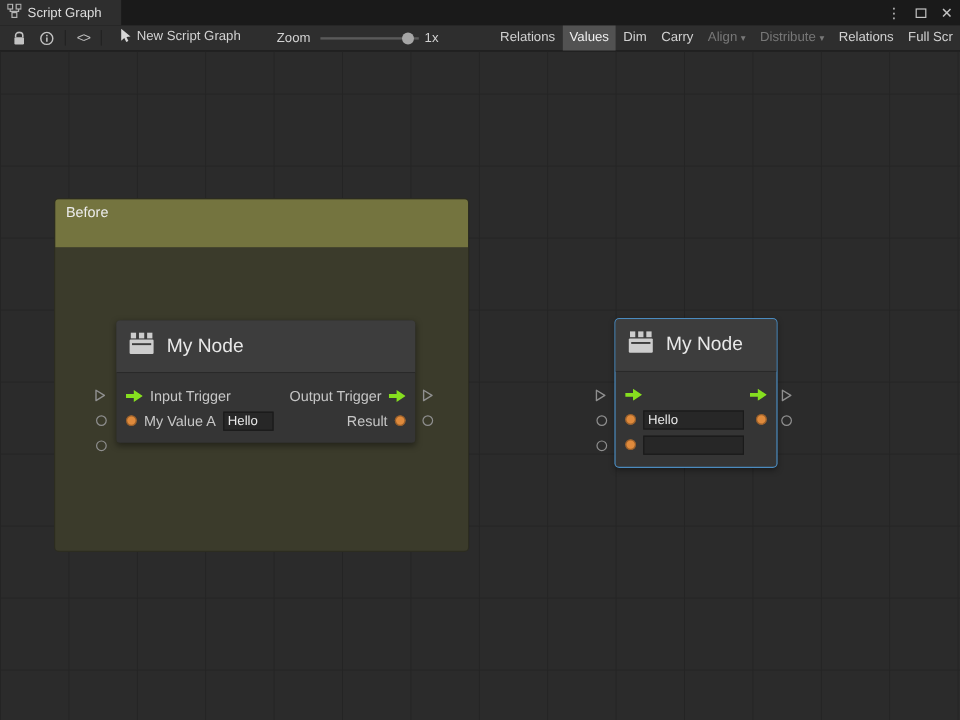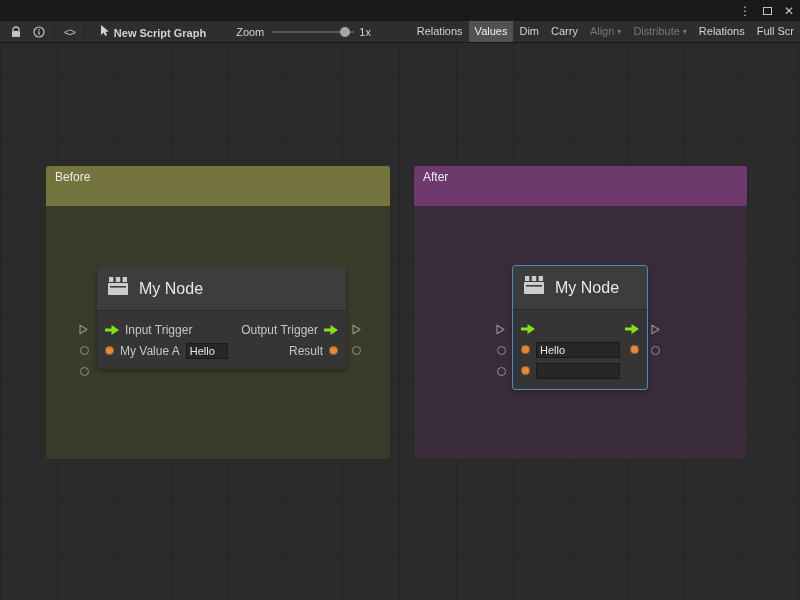--- a/index.html
+++ b/index.html
@@ -16,21 +16,21 @@
   .wc { cursor: default; line-height: 1; }
   .maxbox { display: inline-block; width: 9px; height: 8px; border: 1px solid #c3c3c3; }
 
   
   .toolbar { height: 22px; background: #2e2e2e; border-bottom: 1px solid #181818;
     display: flex; align-items: center; font-size: 11px; color: #d2d2d2; padding: 0 0 0 5px;
     overflow: hidden; white-space: nowrap; }
   .ticon { display: inline-flex; align-items: center; justify-content: center; padding: 0 6px; height: 21px; }
   .ticon.code { font-size: 11px; letter-spacing: -1px; color: #c2c2c2; }
   .tsep { width: 1px; height: 13px; background: #222; margin: 0 3px; }
-  .graph-name-wrap { display: inline-flex; align-items: flex-end; gap: 3px; margin-left: 12px; font-weight: bold; }
+  .graph-name-wrap { display: inline-flex; align-items: flex-start; gap: 3px; margin-left: 12px; }
   .zoom-label { margin-left: 30px; }
   .slider { position: relative; width: 82px; height: 12px; margin: 0 5px 0 8px; display: inline-block; }
   .slider .track { position: absolute; left: 0; right: 0; top: 5px; height: 2px; background: #5a5a5a; }
   .slider .handle { position: absolute; left: 68px; top: 1px; width: 10px; height: 10px; border-radius: 50%;
     background: #a6a6a6; }
   .tbtns { margin-left: auto; display: flex; align-items: center; height: 22px; }
   .tbtn { padding: 0 6px; height: 22px; line-height: 21px; color: #d2d2d2; display: inline-flex;
     align-items: center; gap: 3px; }
   .tbtn.active { background: #525252; color: #f0f0f0; }
   .tbtn.disabled { color: #787878; }
@@ -77,20 +77,31 @@
   .ext { position: absolute; display: block; }
   .ext.circ { width: 9px; height: 9px; border: 1px solid #8f8f8f; border-radius: 50%; }
   .ext.tri svg { display: block; }
 </style>
 </head>
 <body>
 
 <div id="window">
 
   <div class="tabbar">
+    <div class="tab">
+      <span>
+        <svg width="12" height="12" viewBox="0 0 12 12">
+          <rect x="0.5" y="0.5" width="4" height="4" fill="none" stroke="#b5b5b5"></rect>
+          <rect x="7.5" y="0.5" width="4" height="4" fill="none" stroke="#b5b5b5"></rect>
+          <rect x="4" y="7.5" width="4" height="4" fill="none" stroke="#b5b5b5"></rect>
+          <path d="M2.5 4.5v2h7v-2M6 6.5v1" stroke="#b5b5b5" fill="none"></path>
+        </svg>
+      </span>
+      <span>Script Graph</span>
+    </div>
     <div class="win-controls">
       <span class="wc">⋮</span>
       <span class="wc"><span class="maxbox"></span></span>
       <span class="wc">✕</span>
     </div>
   </div>
 
   <div class="toolbar">
     <span class="ticon">
       <svg width="10" height="12" viewBox="0 0 10 12">
@@ -141,25 +152,20 @@
       <span class="tbtn">Relations</span>
       <span class="tbtn">Full Scr</span>
     </span>
   </div>
 
   <div class="canvas">
 
     <div class="group group-before">
       <div class="group-header">
         <span>Before</span>
-      </div>
-    </div>
-    <div class="group group-after">
-      <div class="group-header">
-        <span>After</span>
       </div>
     </div>
 
     <div class="node node-before">
       <div class="node-header">
         <span>
           <svg width="22" height="19" viewBox="0 0 22 19">
             <rect x="2" y="0" width="4.4" height="5" fill="#cdcdcd"></rect>
             <rect x="8.8" y="0" width="4.4" height="5" fill="#cdcdcd"></rect>
             <rect x="15.6" y="0" width="4.4" height="5" fill="#cdcdcd"></rect>

